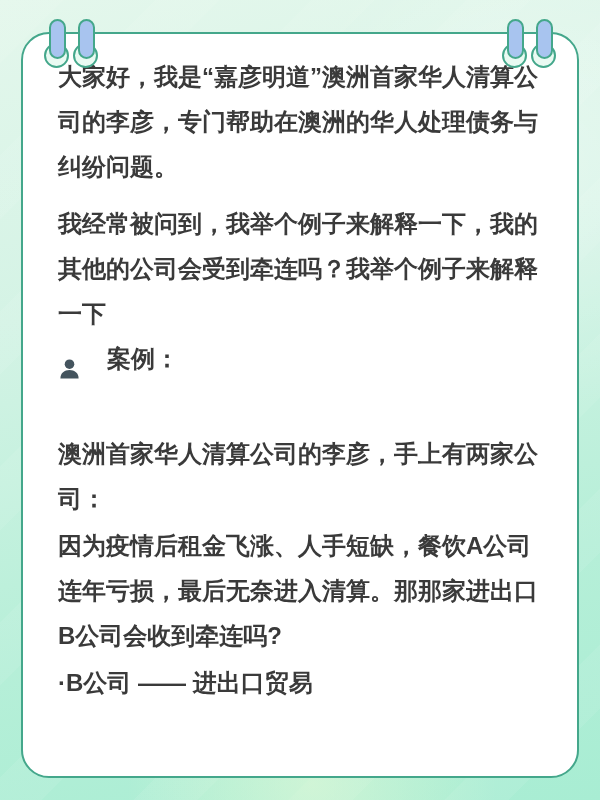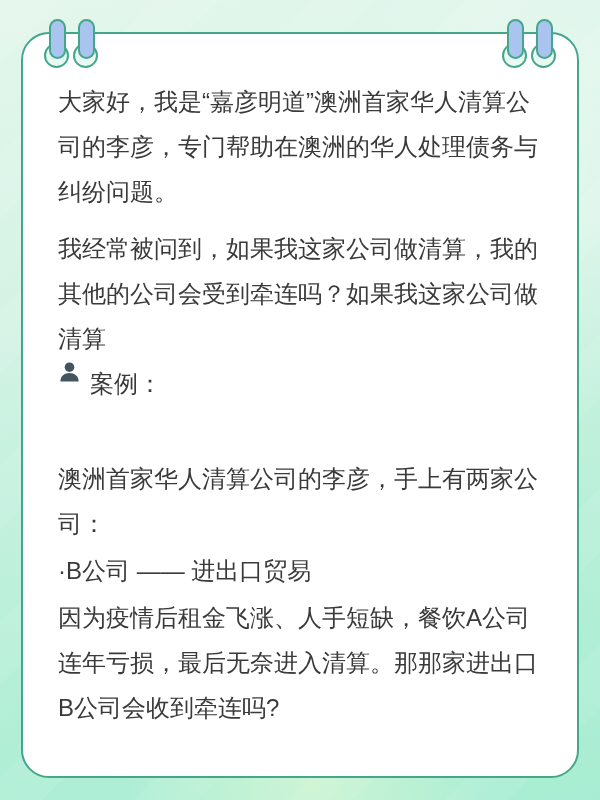--- a/index.html
+++ b/index.html
@@ -22,35 +22,36 @@
     left: 21px; top: 32px;
     width: 558px; height: 746px;
     box-sizing: border-box;
     background: #ffffff;
     border: 2.5px solid #44a78b;
     border-radius: 28px;
   }
   .content {
     position: absolute;
     left: 0; top: 0; right: 0;
-    padding: 45px 33px 0 35px;
+    padding: 20px 33px 0 35px;
     color: #3a3a3a;
     font-size: 24px;
     line-height: 45px;
-    font-weight: 400;
+    font-weight: 700;
     text-align: left;
   }
   .content p { margin: 0; }
   .mt12 { margin-top: 12px !important; }
   .mt50 { margin-top: 50px !important; }
   .mt2  { margin-top: 2px !important; }
   .case-line {
     display: flex;
-    align-items: flex-start;
+    align-items: flex-end;
     height: 45px;
+    gap: 17px;
   }
   .person {
     display: inline-flex;
     width: 23px; height: 23px;
     margin-right: 9px;
     flex: 0 0 auto;
   }
   .person svg { width: 100%; height: 100%; }
   
   .grommet {
@@ -77,33 +78,33 @@
   .g4 { left: 531px; } .c4 { left: 535.5px; }
 </style>
 </head>
 <body>
 
 <div class="stage">
 
   <div class="card">
     <div class="content">
       <p>大家好，我是“嘉彦明道”澳洲首家华人清算公司的李彦，专门帮助在澳洲的华人处理债务与纠纷问题。</p>
-      <p class="mt12">我经常被问到，如果我这家公司做清算，我的其他的公司会受到牵连吗？如果我这家公司做清算</p>
+      <p class="mt12">我经常被问到，我举个例子来解释一下，我的其他的公司会受到牵连吗？我举个例子来解释一下</p>
       <div class="case-line">
         <span class="person">
           <svg viewBox="0 0 24 24" xmlns="http://www.w3.org/2000/svg">
             <circle cx="12" cy="6.5" r="5" fill="#44545e"></circle>
             <path d="M2.5 21.5 C2.5 15.5 6.8 12.5 12 12.5 C17.2 12.5 21.5 15.5 21.5 21.5 Z" fill="#44545e"></path>
           </svg>
         </span>
         <span>案例：</span>
       </div>
       <p class="mt50">澳洲首家华人清算公司的李彦，手上有两家公司：</p>
+      <p class="mt2">因为疫情后租金飞涨、人手短缺，餐饮A公司连年亏损，最后无奈进入清算。那那家进出口B公司会收到牵连吗?</p>
       <p class="mt2">·B公司 —— 进出口贸易</p>
-      <p class="mt2">因为疫情后租金飞涨、人手短缺，餐饮A公司连年亏损，最后无奈进入清算。那那家进出口B公司会收到牵连吗?</p>
     </div>
   </div>
 
   <div class="grommet g1"></div>
   <div class="grommet g2"></div>
   <div class="grommet g3"></div>
   <div class="grommet g4"></div>
   <div class="capsule c1"></div>
   <div class="capsule c2"></div>
   <div class="capsule c3"></div>

